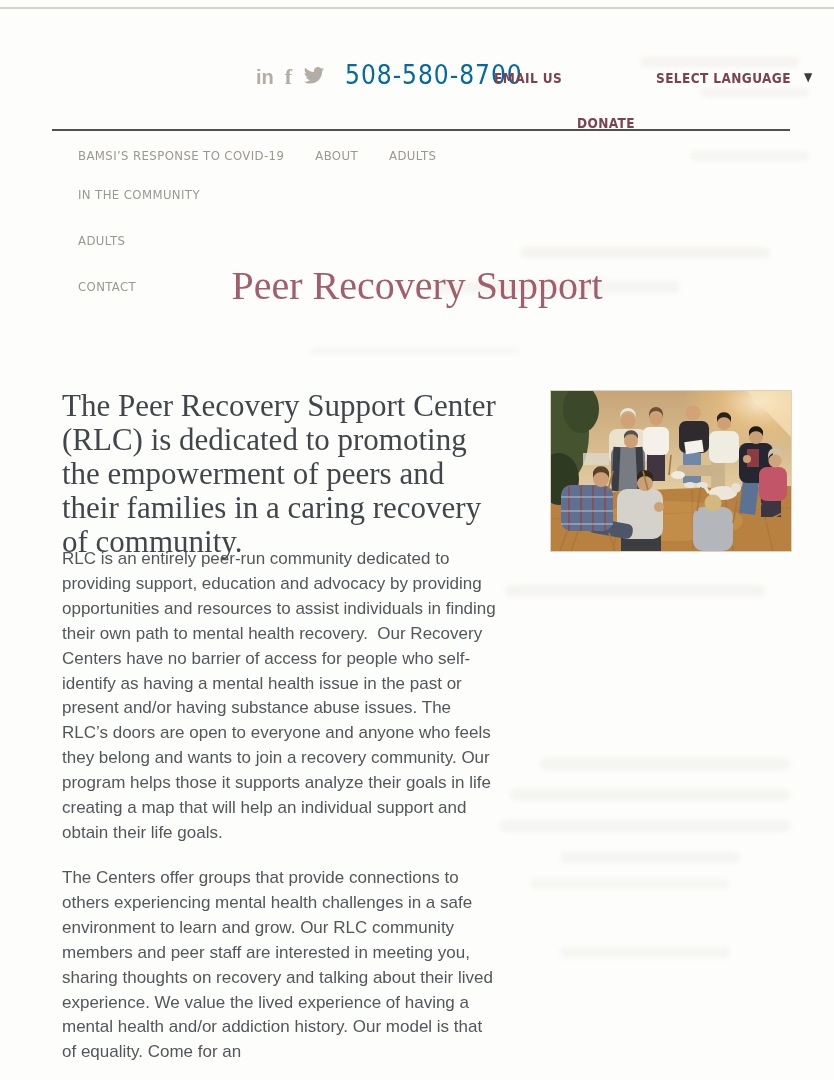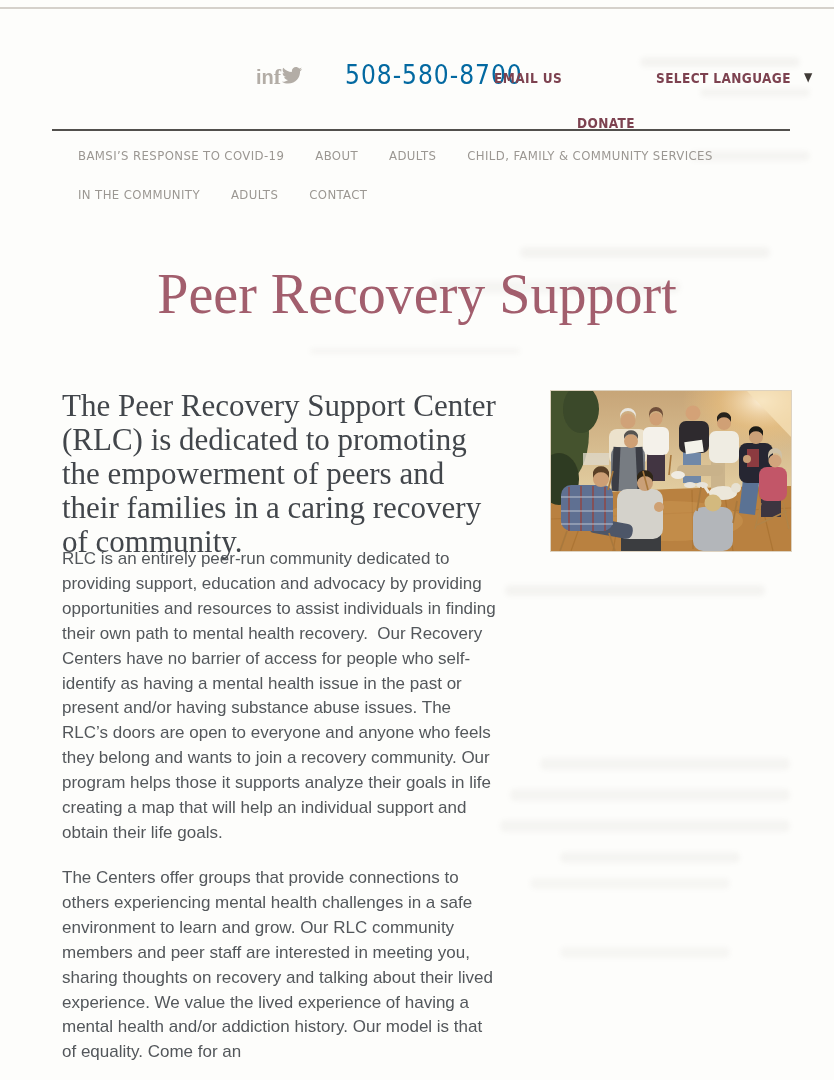--- a/index.html
+++ b/index.html
@@ -9,40 +9,40 @@
     font-family:"Liberation Sans","DejaVu Sans",sans-serif;
   }
   .cond{font-family:"DejaVu Sans","Liberation Sans",sans-serif;font-stretch:condensed;}
   .abs{position:absolute;}
 
   
   .scan-line{position:absolute;left:0;top:7px;width:834px;height:2px;background:#c7c2bb;opacity:.75;}
   .smudge{position:absolute;background:#8f897f;filter:blur(2.6px);border-radius:5px;pointer-events:none;}
 
   
-  .social{left:256px;top:66px;display:flex;align-items:center;color:#b3ada6;}
+  .social{left:256px;top:66px;display:flex;align-items:center;gap:11px;color:#b3ada6;}
   .soc-glyph{font-size:20px;font-weight:bold;line-height:1;cursor:pointer;}
   .soc-fb{font-family:"Liberation Serif",serif;font-size:22px;}
   .phone{left:345px;top:60px;font-size:26px;color:#0369a1;letter-spacing:1px;font-weight:400;}
   .util-link{position:absolute;top:70px;font-size:13.5px;font-weight:700;color:#7d4250;letter-spacing:.4px;cursor:pointer;}
   .lang{display:flex;align-items:flex-start;gap:13px;}
   .caret{color:#403b37;font-size:12px;}
 
   
   .nav-rule{left:52px;top:129px;width:738px;height:2px;background:#43413e;opacity:.92;}
   .nav-row{position:absolute;left:78px;display:flex;gap:31px;}
   .nav-row1{top:148px;}
-  .nav-row2{top:187px;}
+  .nav-row2{top:187px;flex-direction:column;}
   .nav-item{font-size:13px;color:#9b9792;letter-spacing:.4px;cursor:pointer;white-space:nowrap;}
 
   
   .eyebrow{left:0;top:255px;width:834px;text-align:center;font-size:14.5px;font-weight:700;color:#4b4a47;letter-spacing:.4px;}
   .title{left:0;top:264px;width:834px;text-align:center;
          font-family:"Liberation Serif","DejaVu Serif",serif;
-         font-size:56px;color:#a25e6d;line-height:1.1;}
+         font-size:40px;color:#a25e6d;line-height:1.1;}
 
   
   .lead{left:62px;top:389px;width:446px;
         font-family:"Liberation Serif","DejaVu Serif",serif;
         font-size:31px;line-height:34px;color:#42464b;}
   .body-p{position:absolute;left:62px;width:438px;font-size:17px;line-height:24.9px;color:#53575b;white-space:pre-wrap;}
   .p1{top:547px;}
   .p2{top:866px;}
 
   
@@ -85,21 +85,20 @@
   <div class="util-link cond lang" style="left:656px;">
     <span>SELECT LANGUAGE</span>
     <span class="caret">▼</span>
   </div>
 
   <div class="abs nav-rule"></div>
   <nav class="nav-row nav-row1 cond">
     <span class="nav-item">BAMSI’S RESPONSE TO COVID-19</span>
     <span class="nav-item">ABOUT</span>
     <span class="nav-item">ADULTS</span>
-    <span class="nav-item">CHILD, FAMILY &amp; COMMUNITY SERVICES</span>
   </nav>
   <nav class="nav-row nav-row2 cond">
     <span class="nav-item">IN THE COMMUNITY</span>
     <span class="nav-item">ADULTS</span>
     <span class="nav-item">CONTACT</span>
   </nav>
 
   <h1 class="abs title" style="margin:0;font-weight:500;">Peer Recovery Support</h1>
 
   <p class="abs lead" style="margin:0;">The Peer Recovery Support Center (RLC) is dedicated to promoting the empowerment of peers and their families in a caring recovery of community.</p>

